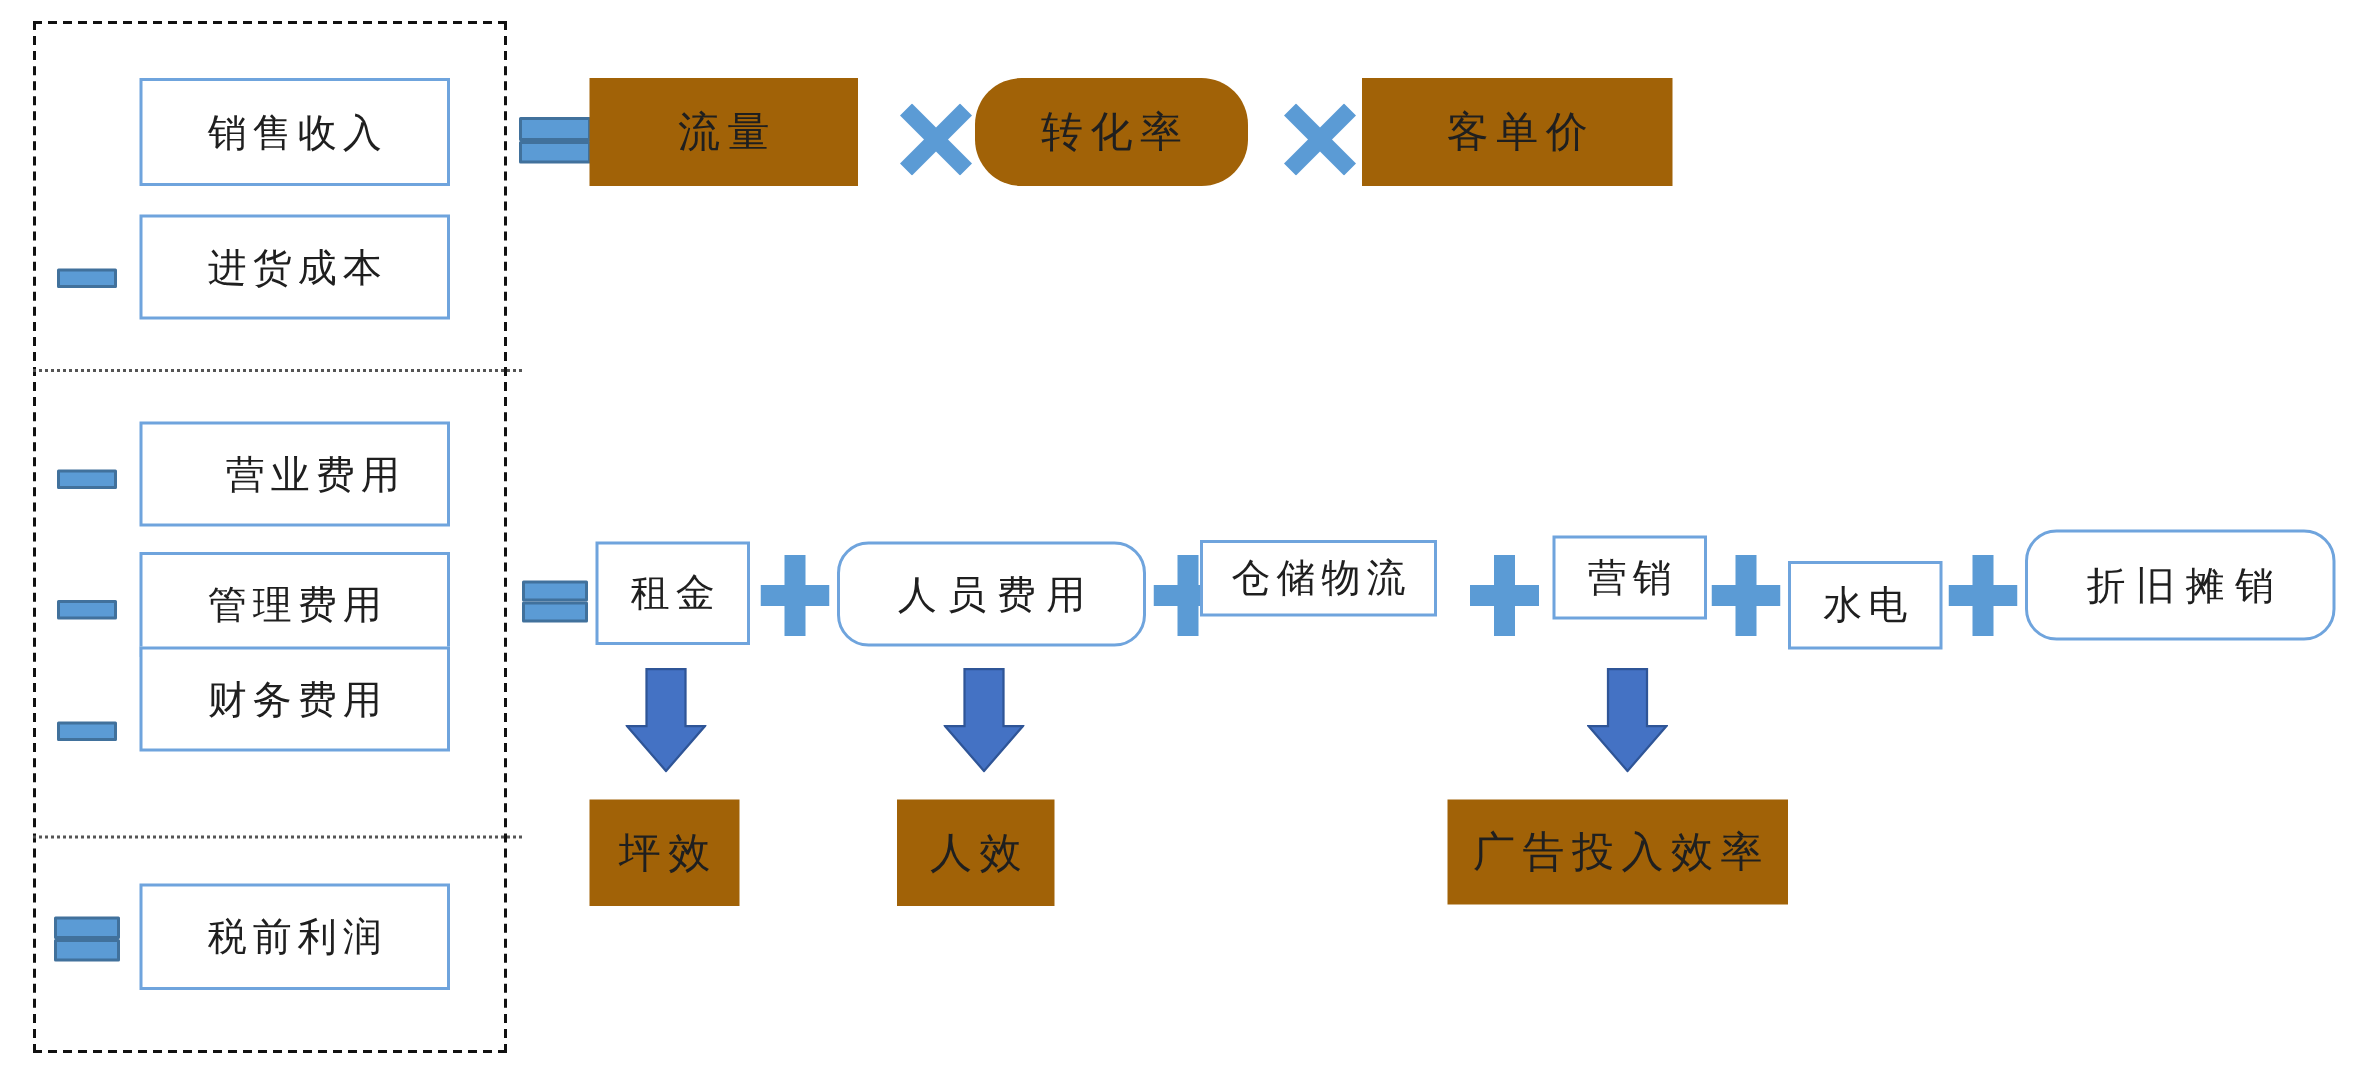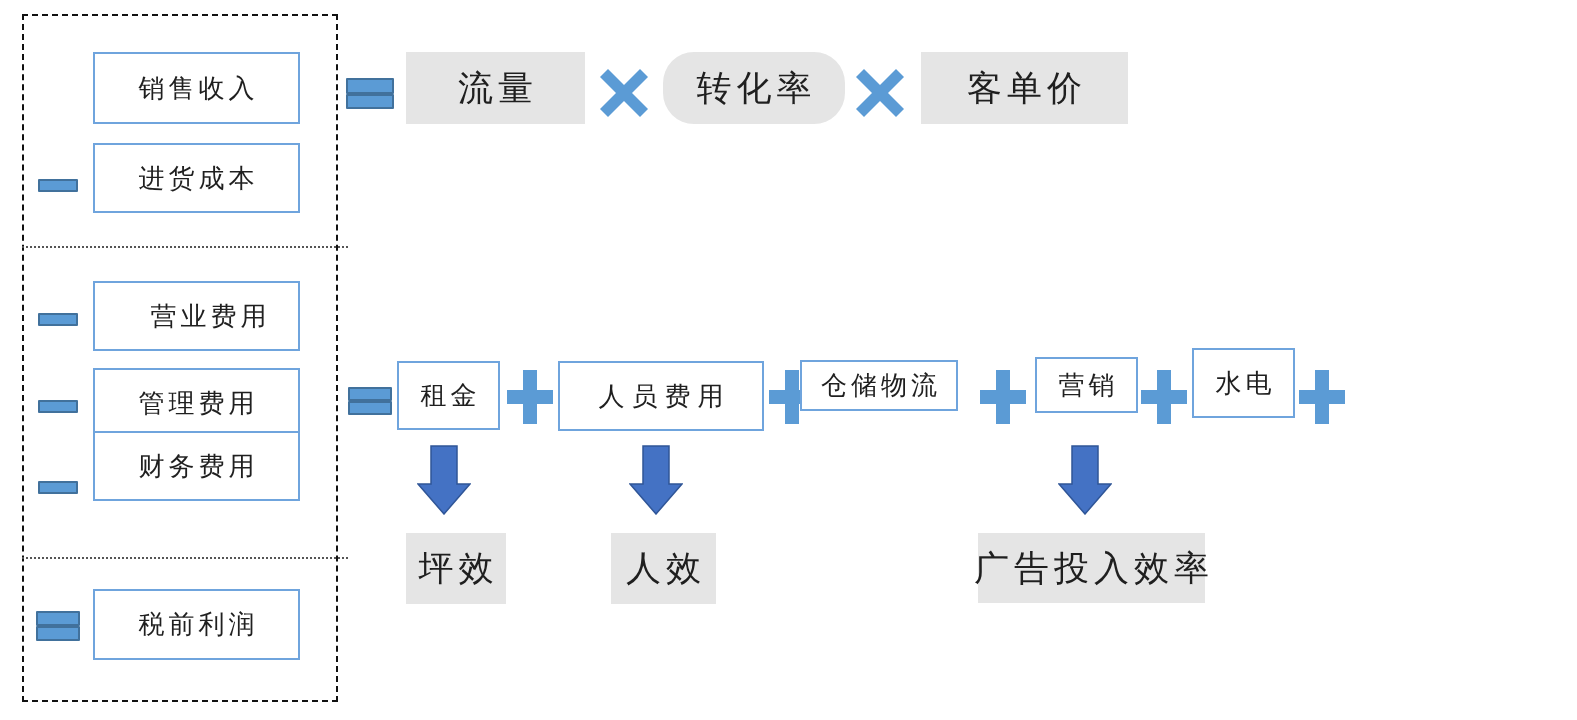--- a/index.html
+++ b/index.html
@@ -13,27 +13,26 @@
   .dashed-panel { border:2px dashed #111; background:transparent; }
   .divider { border-top:2px dotted #555; height:0; }
 
   .outline-box {
     background:#ffffff; border:2px solid #6fa4dd;
     display:flex; align-items:center; justify-content:center;
     font-size:26px; color:#1f1f1f; letter-spacing:4px; text-indent:4px;
     white-space:nowrap;
   }
   .fill-box {
-    background:#e5e5e5;
+    background:#a16207;
     display:flex; align-items:center; justify-content:center;
-    font-size:35px; color:#1f1f1f; letter-spacing:5px; text-indent:5px;
+    font-size:28px; color:#1f1f1f; letter-spacing:5px; text-indent:5px;
     white-space:nowrap;
-    margin-left:13px;
   }
-  .wide { letter-spacing:7px; text-indent:7px; }
+  .wide { letter-spacing:7px; text-indent:7px;border-radius:21px; }
 
   .bar {
     background:#5b9bd5; border:2px solid #41719c; border-radius:1px;
   }
   .op-icon { display:flex; align-items:center; justify-content:center; }
   svg { display:block; }
 </style>
 </head>
 <body>
 
@@ -121,29 +120,30 @@
 
   <div class="abs outline-box" style="left:1035px; top:357px; width:103px; height:56px;">营销</div>
 
   <div class="abs op-icon" style="left:1141px; top:370px; width:46px; height:54px;">
     <svg width="46" height="54" viewBox="0 0 46 54">
       <rect x="16" y="0" width="14" height="54" fill="#5b9bd5"></rect>
       <rect x="0" y="20" width="46" height="14" fill="#5b9bd5"></rect>
     </svg>
   </div>
 
-  <div class="abs outline-box" style="left:1192px; top:348px; width:103px; height:70px;">水电</div>
+  <div class="abs outline-box" style="left:1192px; top:374px; width:103px; height:59px;">水电</div>
 
   <div class="abs op-icon" style="left:1299px; top:370px; width:46px; height:54px;">
     <svg width="46" height="54" viewBox="0 0 46 54">
       <rect x="16" y="0" width="14" height="54" fill="#5b9bd5"></rect>
       <rect x="0" y="20" width="46" height="14" fill="#5b9bd5"></rect>
     </svg>
   </div>
 
+  <div class="abs outline-box wide" style="left:1350px; top:353px; width:207px; height:74px;">折旧摊销</div>
 
   <div class="abs op-icon" style="left:417px; top:445px; width:54px; height:70px;">
     <svg width="54" height="70" viewBox="0 0 54 70">
       <path d="M14 1 L40 1 L40 39 L53 39 L27 69 L1 39 L14 39 Z" fill="#4472c4" stroke="#2f5597" stroke-width="1.5"></path>
     </svg>
   </div>
   <div class="abs op-icon" style="left:629px; top:445px; width:54px; height:70px;">
     <svg width="54" height="70" viewBox="0 0 54 70">
       <path d="M14 1 L40 1 L40 39 L53 39 L27 69 L1 39 L14 39 Z" fill="#4472c4" stroke="#2f5597" stroke-width="1.5"></path>
     </svg>

